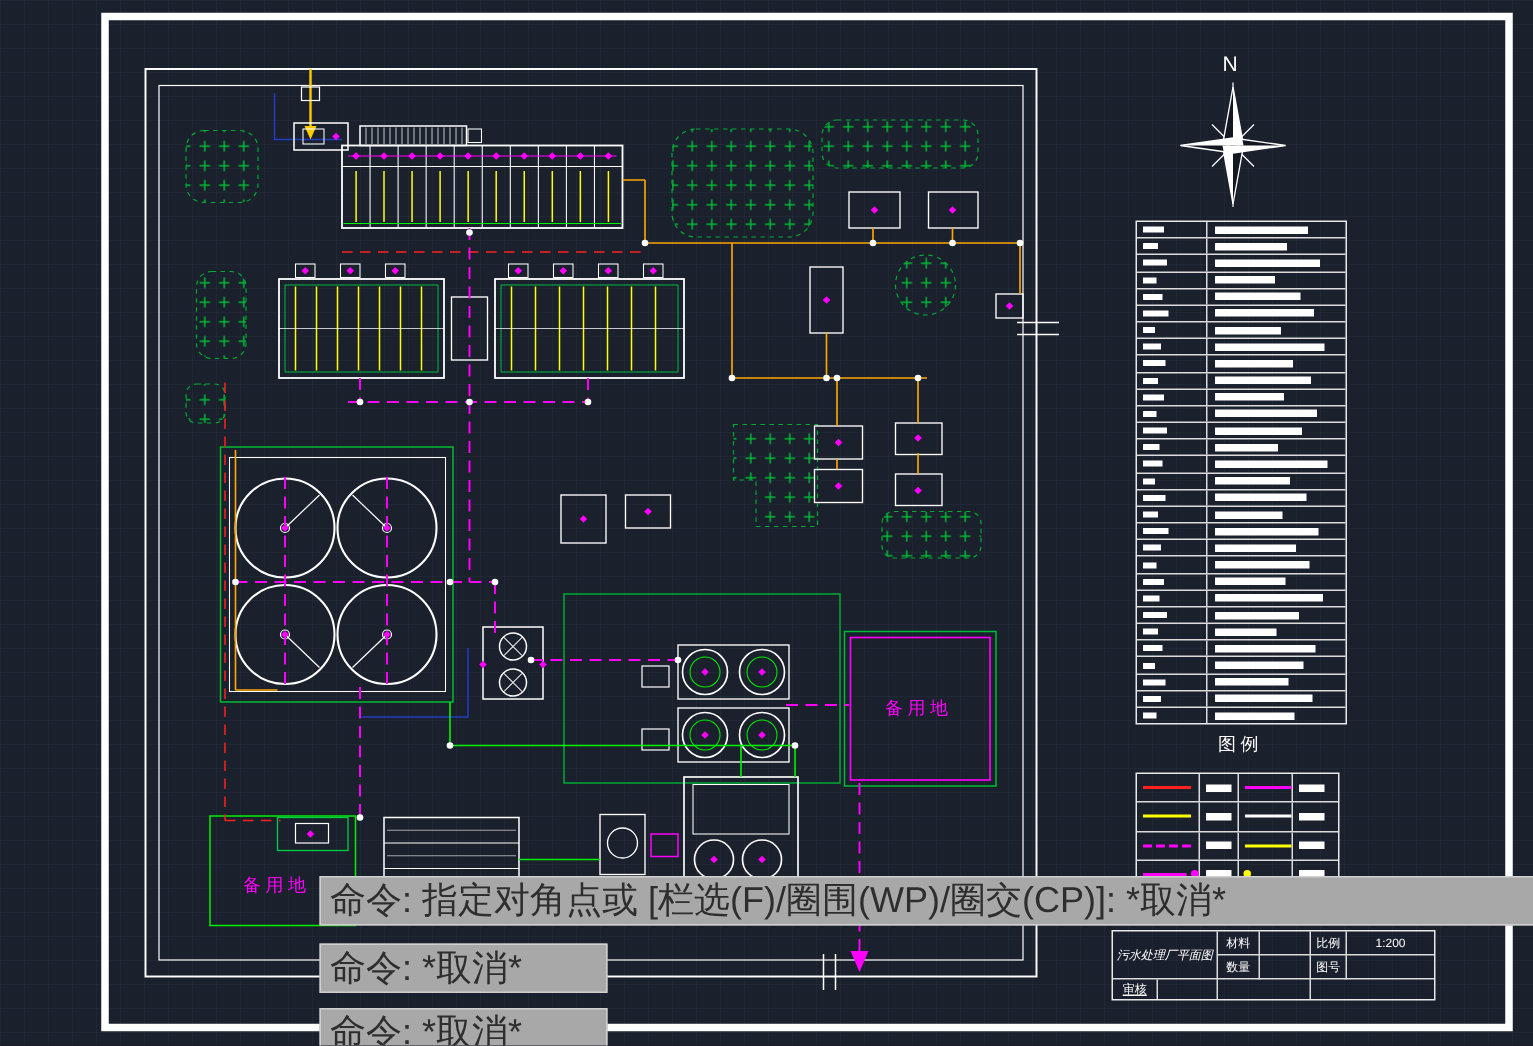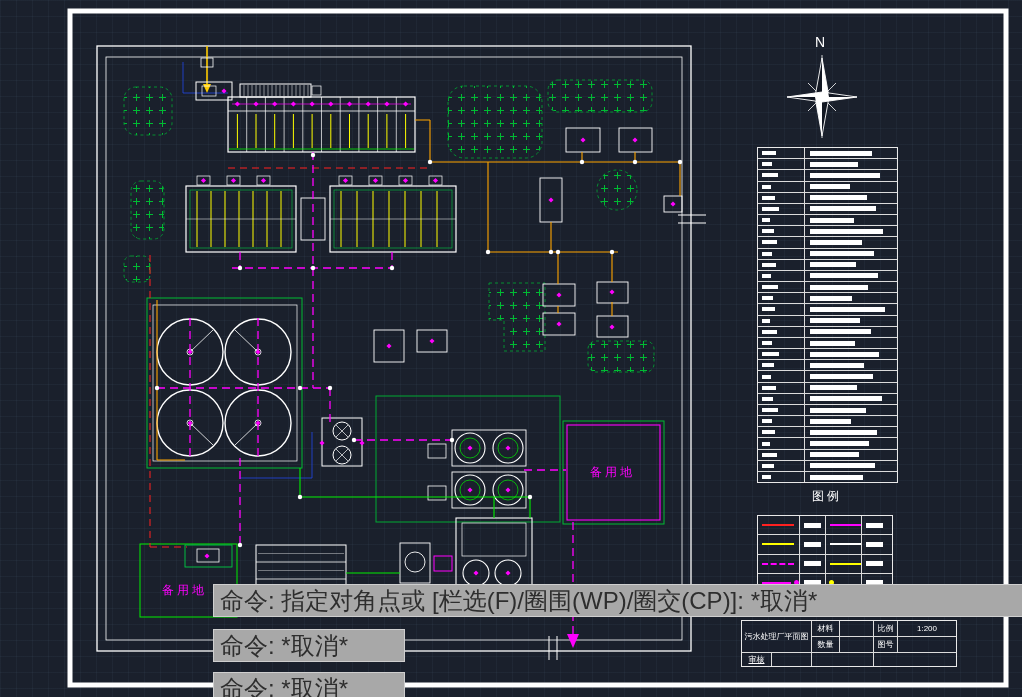--- a/index.html
+++ b/index.html
@@ -28,21 +28,21 @@
   .ls-c{display:flex;align-items:center;border-right:1px solid #dcdcdc;box-sizing:border-box;}
   .ls-c1{width:42px;} .ls-c2{width:26px;} .ls-c3{width:36px;} .ls-c4{width:30px;border-right:none;}
   .ls-line{width:32px;height:0;border-top-width:2px;margin-left:4px;}
   .ls-dot{width:5px;height:5px;border-radius:50%;margin-left:3px;}
   .ls-bar{height:5px;width:17px;background:#fff;margin-left:4px;}
   
   .title-block{left:741px;top:620px;width:216px;height:47px;border:1px solid #e9e9e9;color:#fff;box-sizing:border-box;display:flex;flex-direction:column;background:rgba(26,32,44,.2);}
   .tb-top{display:grid;grid-template-columns:70px 28px 34px 24px 1fr;grid-template-rows:16px 16px;}
   .tb-bot{display:grid;grid-template-columns:30px 40px 62px 1fr;height:13px;text-decoration:underline;}
   .tb-cell{border-right:1px solid #dcdcdc;border-bottom:1px solid #dcdcdc;display:flex;align-items:center;justify-content:center;font-size:8px;white-space:nowrap;overflow:hidden;}
-  .tb-title{grid-row:1/3;font-size:8px;letter-spacing:0;}
+  .tb-title{grid-row:1/3;font-size:8px;letter-spacing:0;font-style:italic;}
   .tb-last{border-right:none;}
   .tb-bot .tb-cell{border-bottom:none;}
   
   .cmd{background:#a8a8a8;border:1px solid #cfcfcf;color:#2e2e2e;font-size:24px;line-height:31px;
        padding:0 6px;white-space:nowrap;overflow:hidden;z-index:3;box-sizing:border-box;}
   .cmd1{left:213px;top:584px;width:812px;height:33px;}
   .cmd2{left:213px;top:629px;width:192px;height:33px;}
   .cmd3{left:213px;top:672px;width:192px;height:30px;}
 </style>
 </head>

